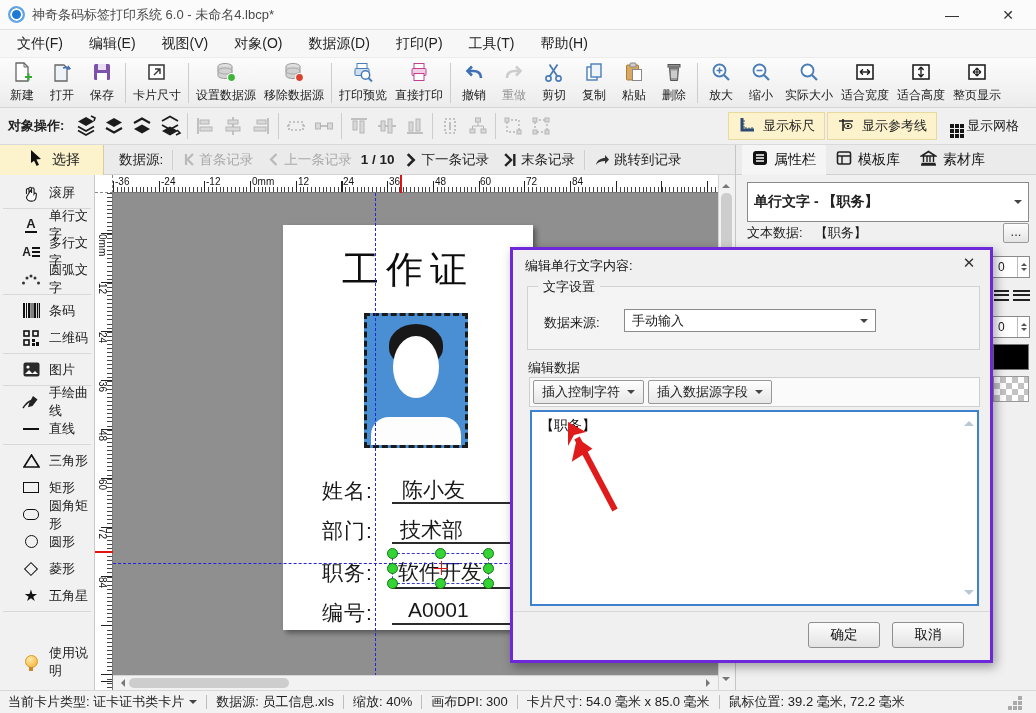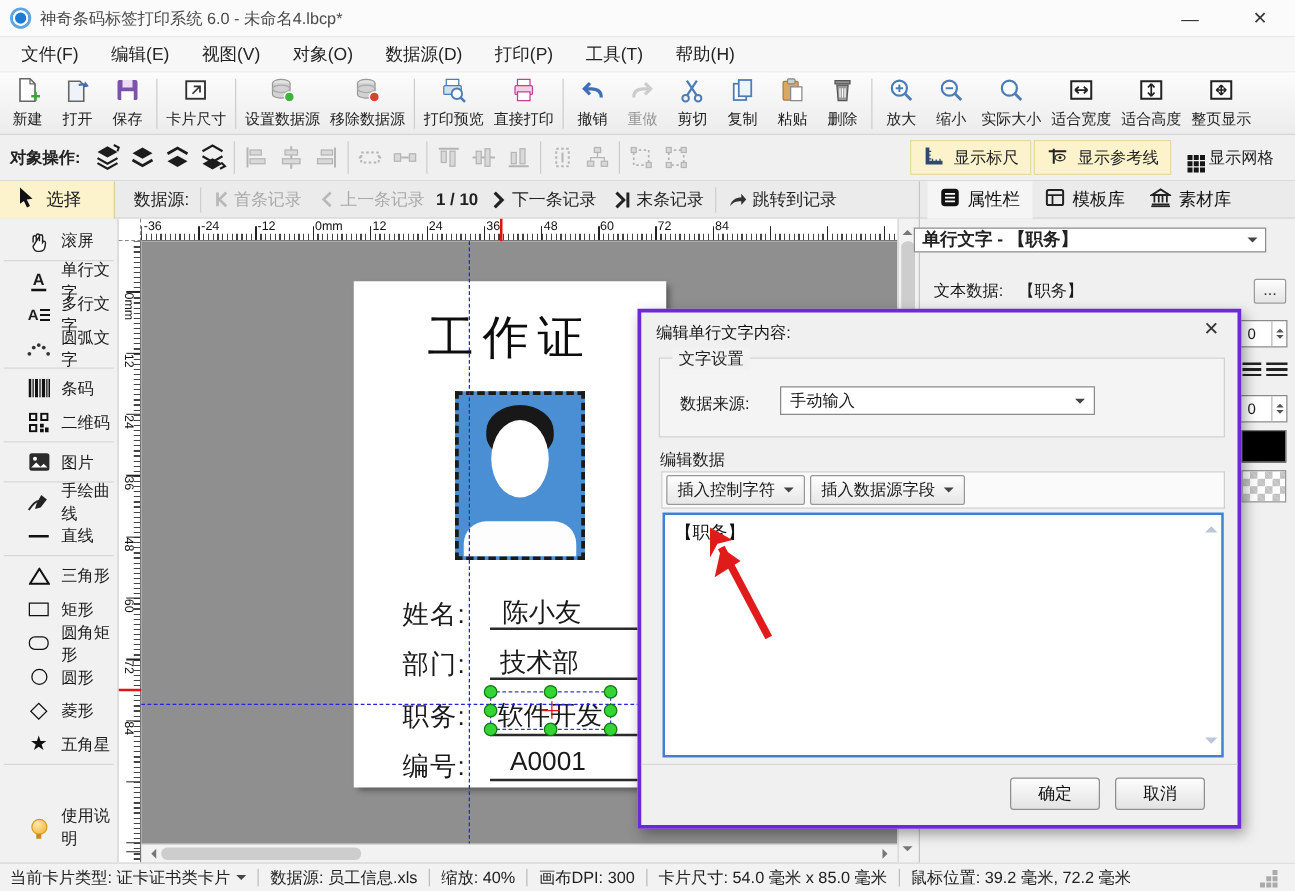--- a/index.html
+++ b/index.html
@@ -28,21 +28,21 @@
   
   .objectbar { left:0; top:108px; width:1036px; height:37px; background:#f0f0f0; border-bottom:1px solid #dadada; display:flex; align-items:center; padding:0 8px; }
   .ob-label { font-size:13px; color:#222; margin-right:8px;font-weight:bold; }
   .ob-ico { width:26px; height:26px; display:flex; align-items:center; justify-content:center; margin:0 1px; }
   .toggle { display:flex; align-items:center; height:28px; padding:0 9px; font-size:13px; color:#222; }
   .toggle.on { background:#fcf3cd; border:1px solid #e8d9a0; }
   .grid-ico { width:4px; height:4px; background:#161616; box-shadow:5px 0 #161616,10px 0 #161616,0 5px #161616,5px 5px #161616,10px 5px #161616,0 10px #161616,5px 10px #161616,10px 10px #161616; margin-right:13px; margin-left:2px; }
 
   
   .recordbar { left:0; top:145px; width:1036px; height:30px; background:#ebebeb; border-bottom:1px solid #d2d2d2; display:flex; align-items:center; }
-  .select-btn { width:92px; height:30px; background:#fcf3cd; border-right:1px solid #d8cda0; display:flex; align-items:center; padding-left:13px; gap:8px; font-size:14px; }
+  .select-btn { width:104px; height:30px; background:#fcf3cd; border-right:1px solid #d8cda0; display:flex; align-items:center; padding-left:28px; gap:8px; font-size:14px; }
   .nav-item { display:flex; align-items:center; gap:4px; font-size:13.5px; color:#222; padding:0 7px; }
   .nav-item.dis { color:#a9a9a9; }
   .rsep { width:1px; height:20px; background:#cfcfcf; margin:0 2px; }
   .tab { display:flex; align-items:center; gap:6px; padding:0 10px; height:30px; font-size:14px; color:#111; }
   .tab.sel { background:#f5f5f5; }
 
   
   .sidebar { left:0; top:175px; width:95px; height:515px; background:#f1f1f1; border-right:1px solid #c9c9c9; }
   .side-item { display:flex; align-items:center; height:27px; padding-left:19px; gap:6px; font-size:13px; color:#1c1c1c; }
   .side-item .ic { width:24px; display:flex; justify-content:center; align-items:center; flex:none; }
@@ -85,21 +85,21 @@
   .red-mark-h { left:400px; top:175px; width:1.6px; height:18px; background:#e01212; }
   .red-mark-v { left:95px; top:551px; width:18px; height:1.6px; background:#e01212; }
   .vscroll { left:718px; top:175px; width:16px; height:515px; background:#f2f2f2; border-left:1px solid #d5d5d5; }
   .hscroll { left:113px; top:675px; width:605px; height:15px; background:#f2f2f2; border-top:1px solid #d5d5d5; }
   .scr-arrow { position:absolute; width:0; height:0; border:4px solid transparent; }
   .thumb-v { position:absolute; left:2px; top:18px; width:11px; height:120px; background:#cdcdcd; border-radius:5px; }
   .thumb-h { position:absolute; top:2px; left:16px; width:160px; height:10px; background:#cdcdcd; border-radius:5px; }
 
   
   .rpanel { left:735px; top:175px; width:301px; height:515px; background:#f0f0f0; border-left:1px solid #c5c5c5; z-index:2; }
-  .obj-select { left:731px; top:182px; width:282px; height:20px; background:#fff; border:1px solid #8a8a8a; display:flex; align-items:center; padding:0 6px; font-size:14px; font-weight:bold; color:#222; z-index:2; }
+  .obj-select { left:747px; top:182px; width:282px; height:40px; background:#fff; border:1px solid #8a8a8a; display:flex; align-items:center; padding:0 6px; font-size:14px; font-weight:bold; color:#222; z-index:2; }
   .caret { width:0; height:0; border:4px solid transparent; border-top-color:#444; margin-left:auto; margin-top:4px; }
   .prop-row { left:747px; top:221px; width:282px; height:24px; display:flex; align-items:center; z-index:2; }
   .more-btn { margin-left:auto; width:26px; height:20px; background:linear-gradient(#fdfdfd,#e4e4e4); border:1px solid #9a9a9a; border-radius:2px; text-align:center; line-height:16px; color:#333; }
   .spinbox { width:38px; height:22px; background:#fff; border:1px solid #8a8a8a; display:flex; align-items:center; padding-left:5px; font-size:12px; z-index:2; }
   .spin-arrows { margin-left:auto; width:12px; height:100%; border-left:1px solid #bbb; display:flex; flex-direction:column; align-items:center; justify-content:space-evenly; }
   .sa { width:0; height:0; border:3px solid transparent; }
   .align-ic { width:15px; height:11px; background:repeating-linear-gradient(to bottom,#222 0 2px,transparent 2px 4.5px); }
   .swatch-black { left:993px; top:344px; width:36px; height:26px; background:#000; border:1px solid #777; z-index:2; }
   .swatch-checker { left:993px; top:376px; width:36px; height:26px; border:1px solid #999; z-index:2;
      background-image:linear-gradient(45deg,#c3c3c3 25%,transparent 25%,transparent 75%,#c3c3c3 75%),linear-gradient(45deg,#c3c3c3 25%,#fff 25%,#fff 75%,#c3c3c3 75%); background-size:12px 12px; background-position:0 0,6px 6px; }

